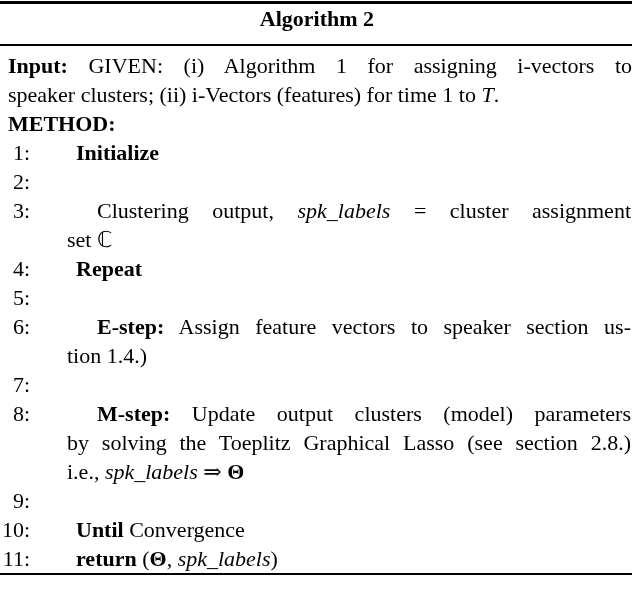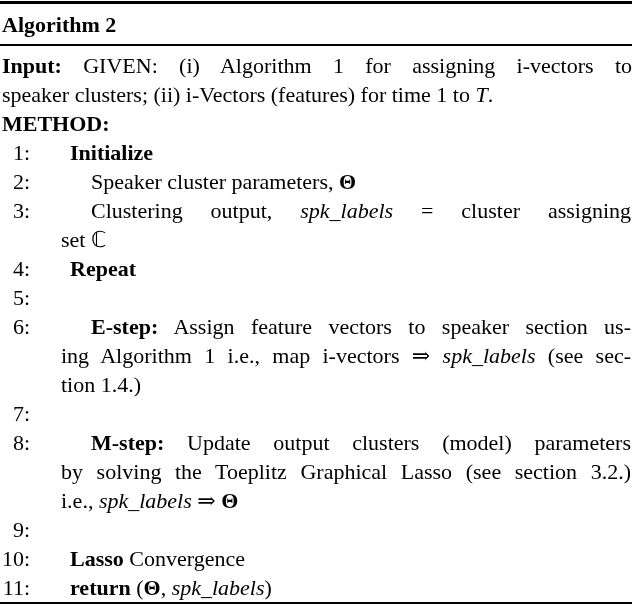--- a/index.html
+++ b/index.html
@@ -5,23 +5,23 @@
   html,body{margin:0;padding:0;}
   body{
     width:632px;height:610px;background:#ffffff;color:#000000;
     font-family:"Liberation Serif","DejaVu Serif",serif;
     font-size:22px;line-height:29px;overflow:hidden;
   }
   .algo{width:632px;height:610px;position:relative;}
   .rule{background:#000000;width:632px;}
   .rule-thick{height:3px;margin-top:1px;}
   .rule-thin{height:2px;}
-  .title-row{height:40px;display:flex;align-items:center;padding-left:2px;box-sizing:border-box;white-space:pre;}
+  .title-row{height:40px;display:flex;align-items:center;padding-left:2px;box-sizing:border-box;white-space:pre;flex-direction:column;}
   .algo-body{padding-top:5px;}
-  .pline,.nrow{height:29px;overflow:hidden;position:relative;padding-left:2px;box-sizing:border-box;}
+  .pline,.nrow{height:29px;overflow:hidden;position:relative;padding-left:8px;box-sizing:border-box;}
   .num{position:absolute;left:0;top:0;width:30px;text-align:right;display:block;}
   .txt{display:block;margin-right:1px;}
   .ind1{margin-left:68px;}
   .ind2{margin-left:89px;}
   .cont{margin-left:59px;}
   .just{text-align:justify;text-align-last:justify;}
   .mi{font-style:italic;}
   .bb{font-family:"DejaVu Sans","DejaVu Serif",serif;}
   b{font-weight:bold;}
   span,b,i{white-space:pre-wrap;}
@@ -44,78 +44,74 @@
 
     <div class="pline"><b>METHOD:</b></div>
 
     <div class="nrow">
         <span class="num">1:</span>
         <span class="txt ind1"><b>Initialize</b></span>
       </div>
 
     <div class="nrow">
         <span class="num">2:</span>
-        <span class="txt ind2"><span>Speaker cluster parameters, </span><b>Θ</b></span>
       </div>
 
     <div class="nrow">
         <span class="num">3:</span>
-        <span class="txt ind2 just"><span>Clustering output, </span><i class="mi">spk_labels</i><span> = cluster assigning</span></span>
+        <span class="txt ind2 just"><span>Clustering output, </span><i class="mi">spk_labels</i><span> = cluster assignment</span></span>
       </div>
 
     <div class="nrow">
         <span class="txt cont"><span>set </span><span class="bb">ℂ</span></span>
       </div>
 
     <div class="nrow">
         <span class="num">4:</span>
         <span class="txt ind1"><b>Repeat</b></span>
       </div>
 
     <div class="nrow">
         <span class="num">5:</span>
       </div>
 
     <div class="nrow">
         <span class="num">6:</span>
         <span class="txt ind2 just"><b>E-step:</b><span> Assign feature vectors to speaker section us-</span></span>
       </div>
 
-    <div class="nrow">
-        <span class="txt cont just"><span>ing Algorithm 1 i.e., map i-vectors ⇒ </span><i class="mi">spk_labels</i><span> (see sec-</span></span>
-      </div>
 
     <div class="nrow">
         <span class="txt cont"><span>tion 1.4.)</span></span>
       </div>
 
     <div class="nrow">
         <span class="num">7:</span>
       </div>
 
     <div class="nrow">
         <span class="num">8:</span>
         <span class="txt ind2 just"><b>M-step:</b><span> Update output clusters (model) parameters</span></span>
       </div>
 
     <div class="nrow">
-        <span class="txt cont just"><span>by solving the Toeplitz Graphical Lasso (see section 3.2.)</span></span>
+        <span class="txt cont just"><span>by solving the Toeplitz Graphical Lasso (see section 2.8.)</span></span>
       </div>
 
     <div class="nrow">
         <span class="txt cont"><span>i.e., </span><i class="mi">spk_labels</i><span> ⇒ </span><b>Θ</b></span>
       </div>
 
     <div class="nrow">
         <span class="num">9:</span>
       </div>
 
     <div class="nrow">
         <span class="num">10:</span>
-        <span class="txt ind1"><b>Lasso</b><span> Convergence</span></span>
+        <span class="txt ind1"><b>Until</b><span> Convergence</span></span>
       </div>
 
     <div class="nrow">
         <span class="num">11:</span>
         <span class="txt ind1"><b>return</b><span> (</span><b>Θ</b><span>, </span><i class="mi">spk_labels</i><span>)</span></span>
       </div>
 
   </div>
 
   <div class="rule rule-thin"></div>

